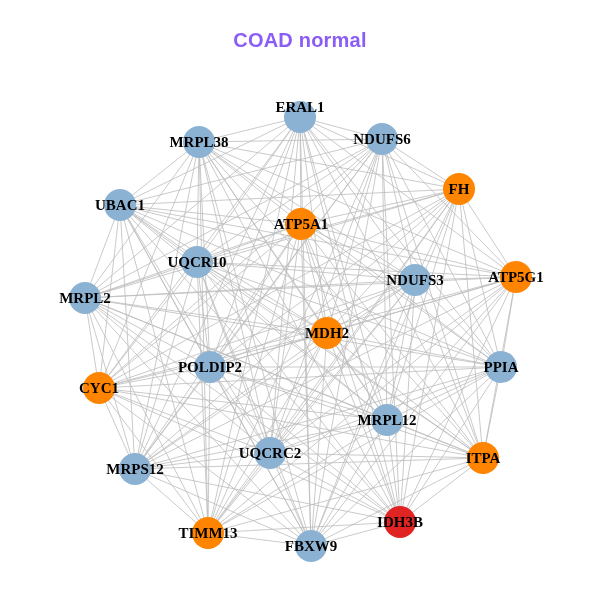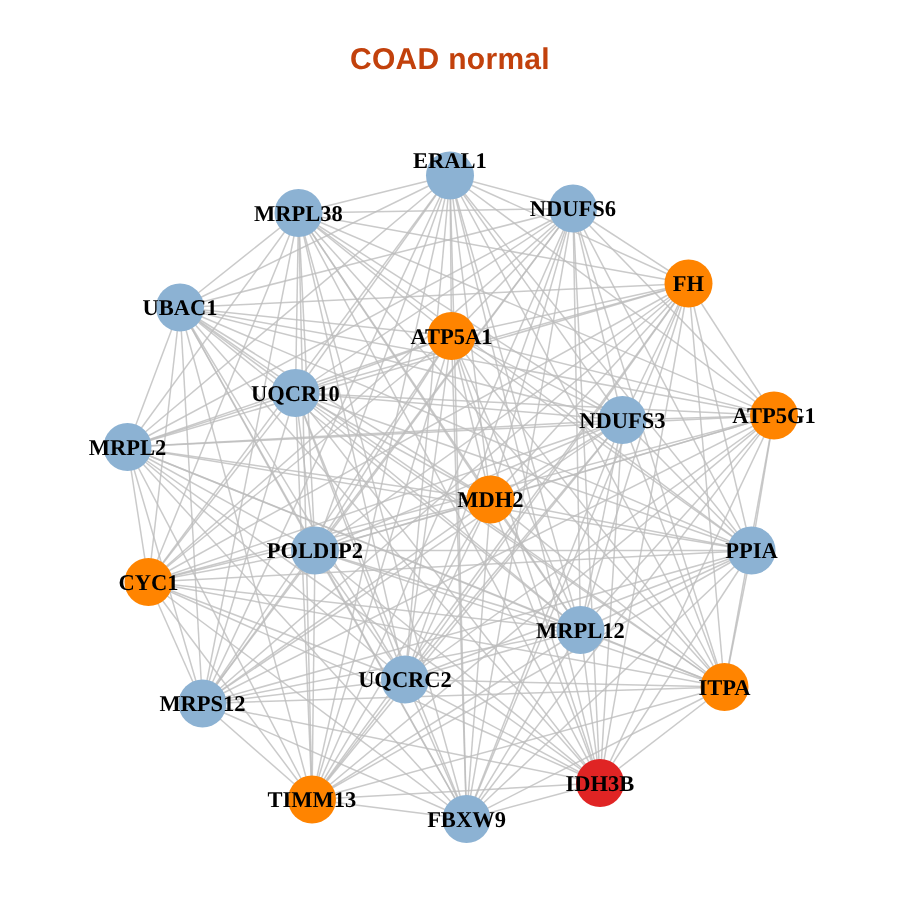--- a/index.html
+++ b/index.html
@@ -37,21 +37,21 @@
     font-family: "Liberation Serif", "DejaVu Serif", serif;
     font-size: 15px;
     font-weight: bold;
     fill: #000000;
   }
 </style>
 </head>
 <body style="background: rgb(255, 255, 255);">
 
 <div class="figure">
-  <div class="figure-title" style="color: #c2410c;">COAD normal</div>
+  <div class="figure-title" style="color: #8b5cf6;">COAD normal</div>
   <svg id="net-svg" class="network" width="600" height="600" viewBox="0 0 600 600">
       <g>
         <line x1="300" y1="117" x2="199" y2="142" stroke="#BDBDBD" stroke-width="1" stroke-opacity="0.8"></line>
         <line x1="300" y1="117" x2="382" y2="139" stroke="#BDBDBD" stroke-width="1" stroke-opacity="0.8"></line>
         <line x1="300" y1="117" x2="459" y2="189" stroke="#BDBDBD" stroke-width="1" stroke-opacity="0.8"></line>
         <line x1="300" y1="117" x2="120" y2="205" stroke="#BDBDBD" stroke-width="1" stroke-opacity="0.8"></line>
         <line x1="300" y1="117" x2="301" y2="224" stroke="#BDBDBD" stroke-width="1" stroke-opacity="0.8"></line>
         <line x1="300" y1="117" x2="197" y2="262" stroke="#BDBDBD" stroke-width="1" stroke-opacity="0.8"></line>
         <line x1="300" y1="117" x2="415" y2="280" stroke="#BDBDBD" stroke-width="1" stroke-opacity="0.8"></line>
         <line x1="300" y1="117" x2="516" y2="277" stroke="#BDBDBD" stroke-width="1" stroke-opacity="0.8"></line>

